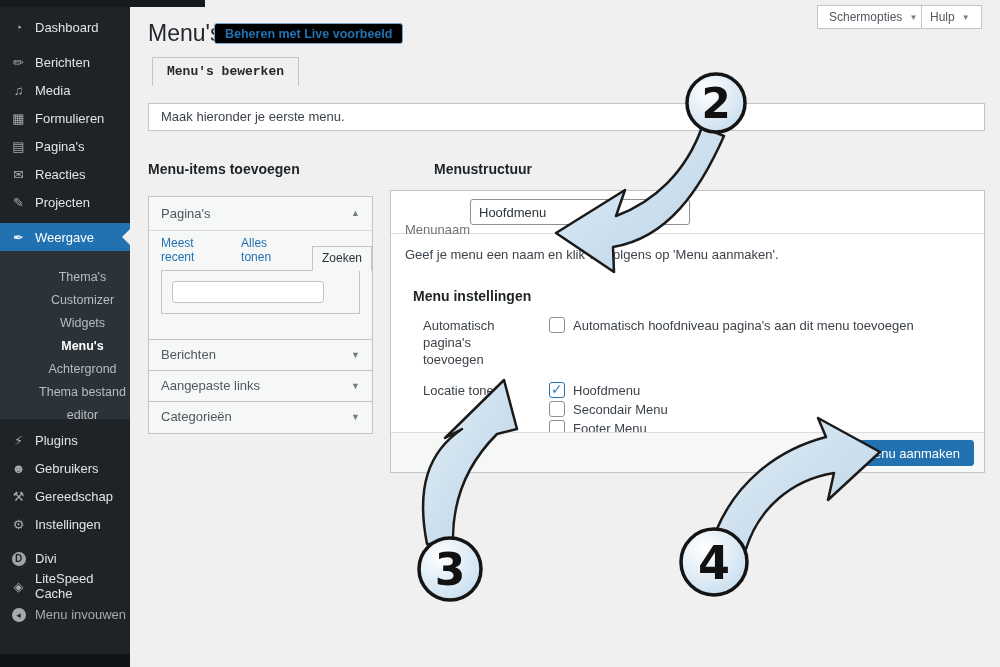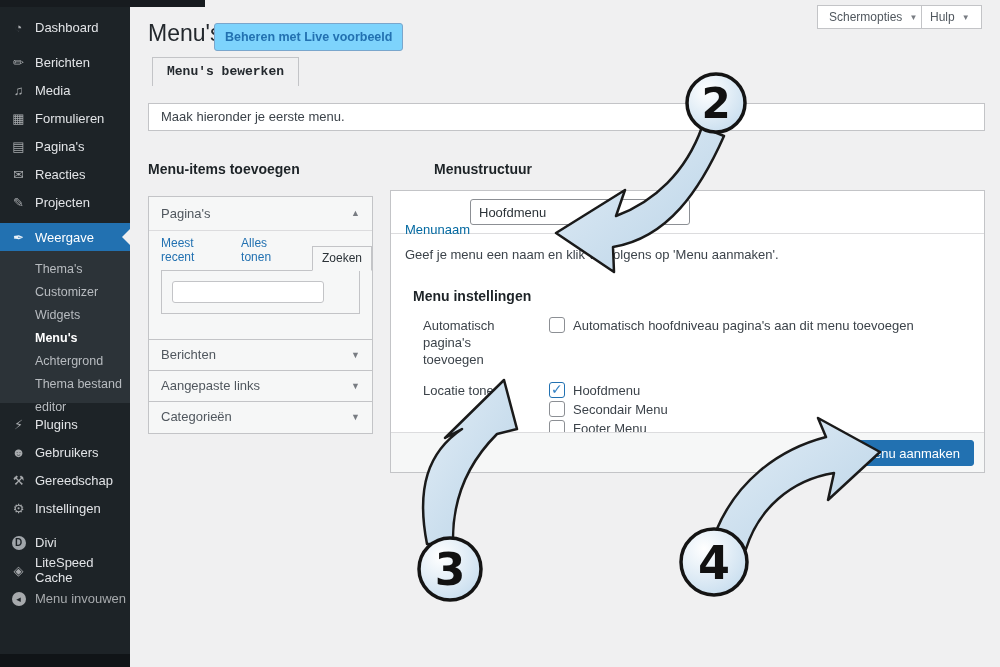--- a/index.html
+++ b/index.html
@@ -19,34 +19,34 @@
   
   .sidebar { position:absolute; left:0; top:0; width:130px; height:667px; background:#1d2327; z-index:5; color:#e2e4e7; }
   .sb-item { position:relative; display:flex; align-items:center; height:28px; padding-left:10px; font-size:13px; cursor:pointer; }
   .sb-item .ico { width:17px; margin-right:8px; text-align:center; color:#a7aaad; font-size:13px; flex:0 0 17px; }
   .sb-item.first { margin-top:13px; }
   .sb-item.gap  { margin-top:7px; }
   .sb-item.active { background:#2271b1; color:#fff; }
   .sb-item.active .ico { color:#eaf2f9; }
   .sb-item.active::after { content:""; position:absolute; right:0; top:50%; margin-top:-8px;
      border:8px solid transparent; border-right-color:#f0f0f1; }
-  .sb-sub { background:#2c3338; padding:7px 0; }
+  .sb-sub { background:#2c3338; padding:15px 0;text-align:center; }
   .sb-sub-item { height:23px; line-height:23px; padding-left:35px; font-size:12.5px; color:#b8bcc0; cursor:pointer; }
   .sb-sub-item.active { color:#fff; font-weight:bold; }
   .divi-ico { width:14px; height:14px; border-radius:50%; background:#a0a5aa; color:#1d2327;
               font-size:10px; font-weight:bold; line-height:14px; text-align:center; display:inline-block; }
   .collapse-ico { width:14px; height:14px; border-radius:50%; background:#a7aaad; color:#1d2327;
               font-size:9px; line-height:14px; text-align:center; display:inline-block; }
   .sb-item.dim { color:#a7aaad; }
   .sb-bottomstrip { position:absolute; left:0; bottom:0; width:130px; height:13px; background:#101417; }
 
   
   .page-title { position:absolute; left:148px; top:20px; font-size:23px; font-weight:400; color:#23282d; }
-  .live-btn { position:absolute; left:214px; top:23px; height:28px; line-height:21px; padding:0 10px;
-              background:#7dd3fc; border:1px solid #7aa6cc; border-radius:3px; color:#2271b1;
+  .live-btn { position:absolute; left:214px; top:23px; height:21px; line-height:21px; padding:0 10px;
+              background:#000000; border:1px solid #7aa6cc; border-radius:3px; color:#2271b1;
               font-size:12.5px; font-weight:bold; cursor:pointer;text-align:center; }
   .nav-tab { position:absolute; left:152px; top:57px; height:29px; line-height:28px; padding:0 14px;
              background:#f0f0f1; border:1px solid #c3c4c7; border-bottom:none; font-size:13px;
              font-weight:bold; color:#24292e; cursor:pointer;font-family:Liberation Mono, monospace; }
   .notice { position:absolute; left:148px; top:103px; width:837px; height:28px; background:#fff;
             border:1px solid #c3c4c7; line-height:26px; padding-left:12px; font-size:13px; color:#3c434a; }
 
   .col-heading { position:absolute; top:161px; font-size:14px; font-weight:bold; color:#1d2327; }
   #heading-left { left:148px; }
   #heading-right { left:390px;padding-left:44px; }
@@ -63,21 +63,21 @@
   .inner-tab-link { color:#2271b1; margin-right:16px; padding-bottom:6px; cursor:pointer; }
   .inner-tab-active { border:1px solid #c3c4c7; border-bottom:1px solid #f6f7f7; background:#f6f7f7;
                       color:#2c3338; padding:4px 9px 5px; position:relative; z-index:2; margin-bottom:-1px; cursor:pointer; }
   .search-box { position:absolute; left:12px; right:12px; top:39px; height:44px; background:#f6f7f7;
                 border:1px solid #c3c4c7; display:flex; align-items:center; padding-left:10px; }
   .search-input { width:152px; height:22px; border:1px solid #c3c4c7; border-radius:3px; background:#fff; padding:0 6px; font-size:12px; }
 
   
   .menu-panel { position:absolute; left:390px; top:190px; width:595px; height:283px; background:#fff; border:1px solid #c3c4c7; }
   .name-row { height:43px; border-bottom:1px solid #dcdcde; display:flex; align-items:center; padding:0 14px; }
-  .name-label { width:62px; font-size:13px; color:#0369a1;margin-top:34px; }
+  .name-label { width:62px; font-size:13px; color:#737373;margin-top:34px; }
   .name-input { margin-left:3px; width:220px; height:26px; border:1px solid #8c8f94; border-radius:3px;
                 padding:0 8px; font-size:13px; color:#2c3338; font-family:"Liberation Sans",sans-serif; }
   .panel-desc { padding:13px 14px 0; font-size:13px; color:#3c434a; }
   .settings-heading { margin:26px 14px 0; font-size:14px; font-weight:bold; color:#1d2327;padding-left:8px; }
   .set-row { display:flex; margin:13px 32px 0; }
   .set-row.second { margin-top:14px; }
   .set-label { width:112px; font-size:13px; color:#3c434a; line-height:17px; flex:0 0 112px; }
   .set-control { margin-left:14px; font-size:13px; color:#3c434a; }
   .cb-row { display:flex; align-items:center; margin-bottom:3px; }
   .cb { width:16px; height:16px; border:1px solid #8c8f94; border-radius:3px; background:#fff; margin-right:8px;

